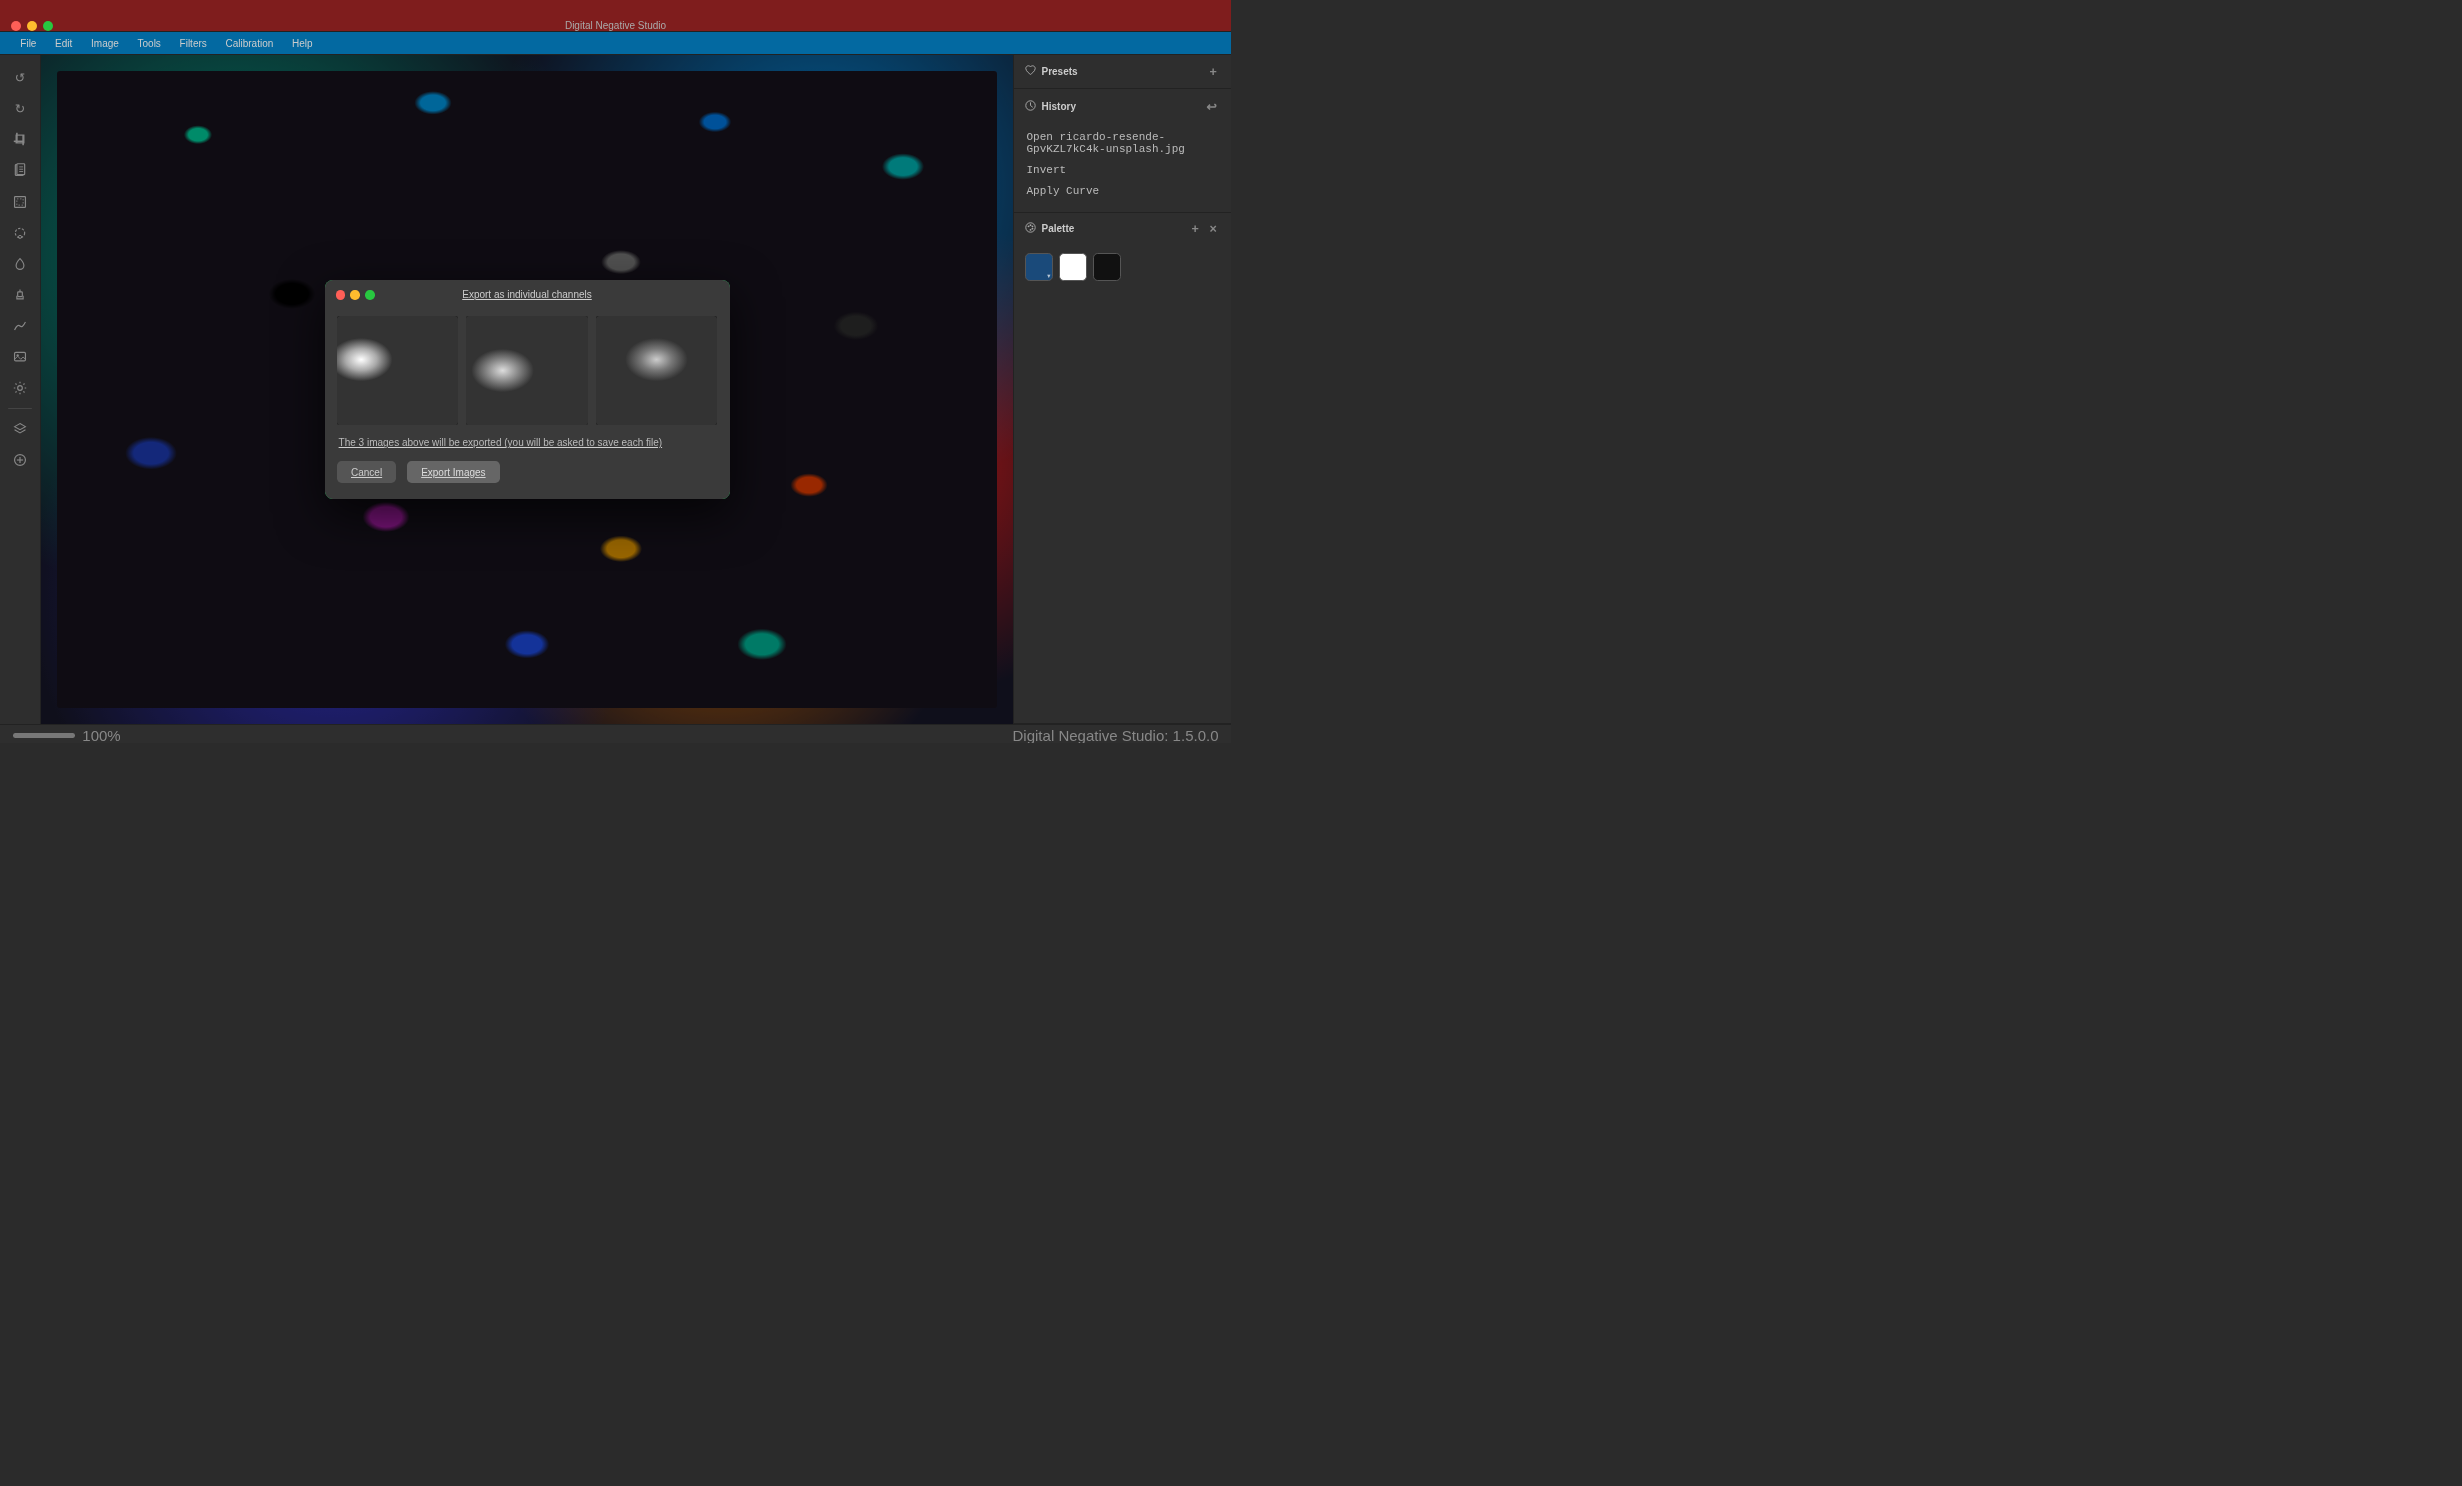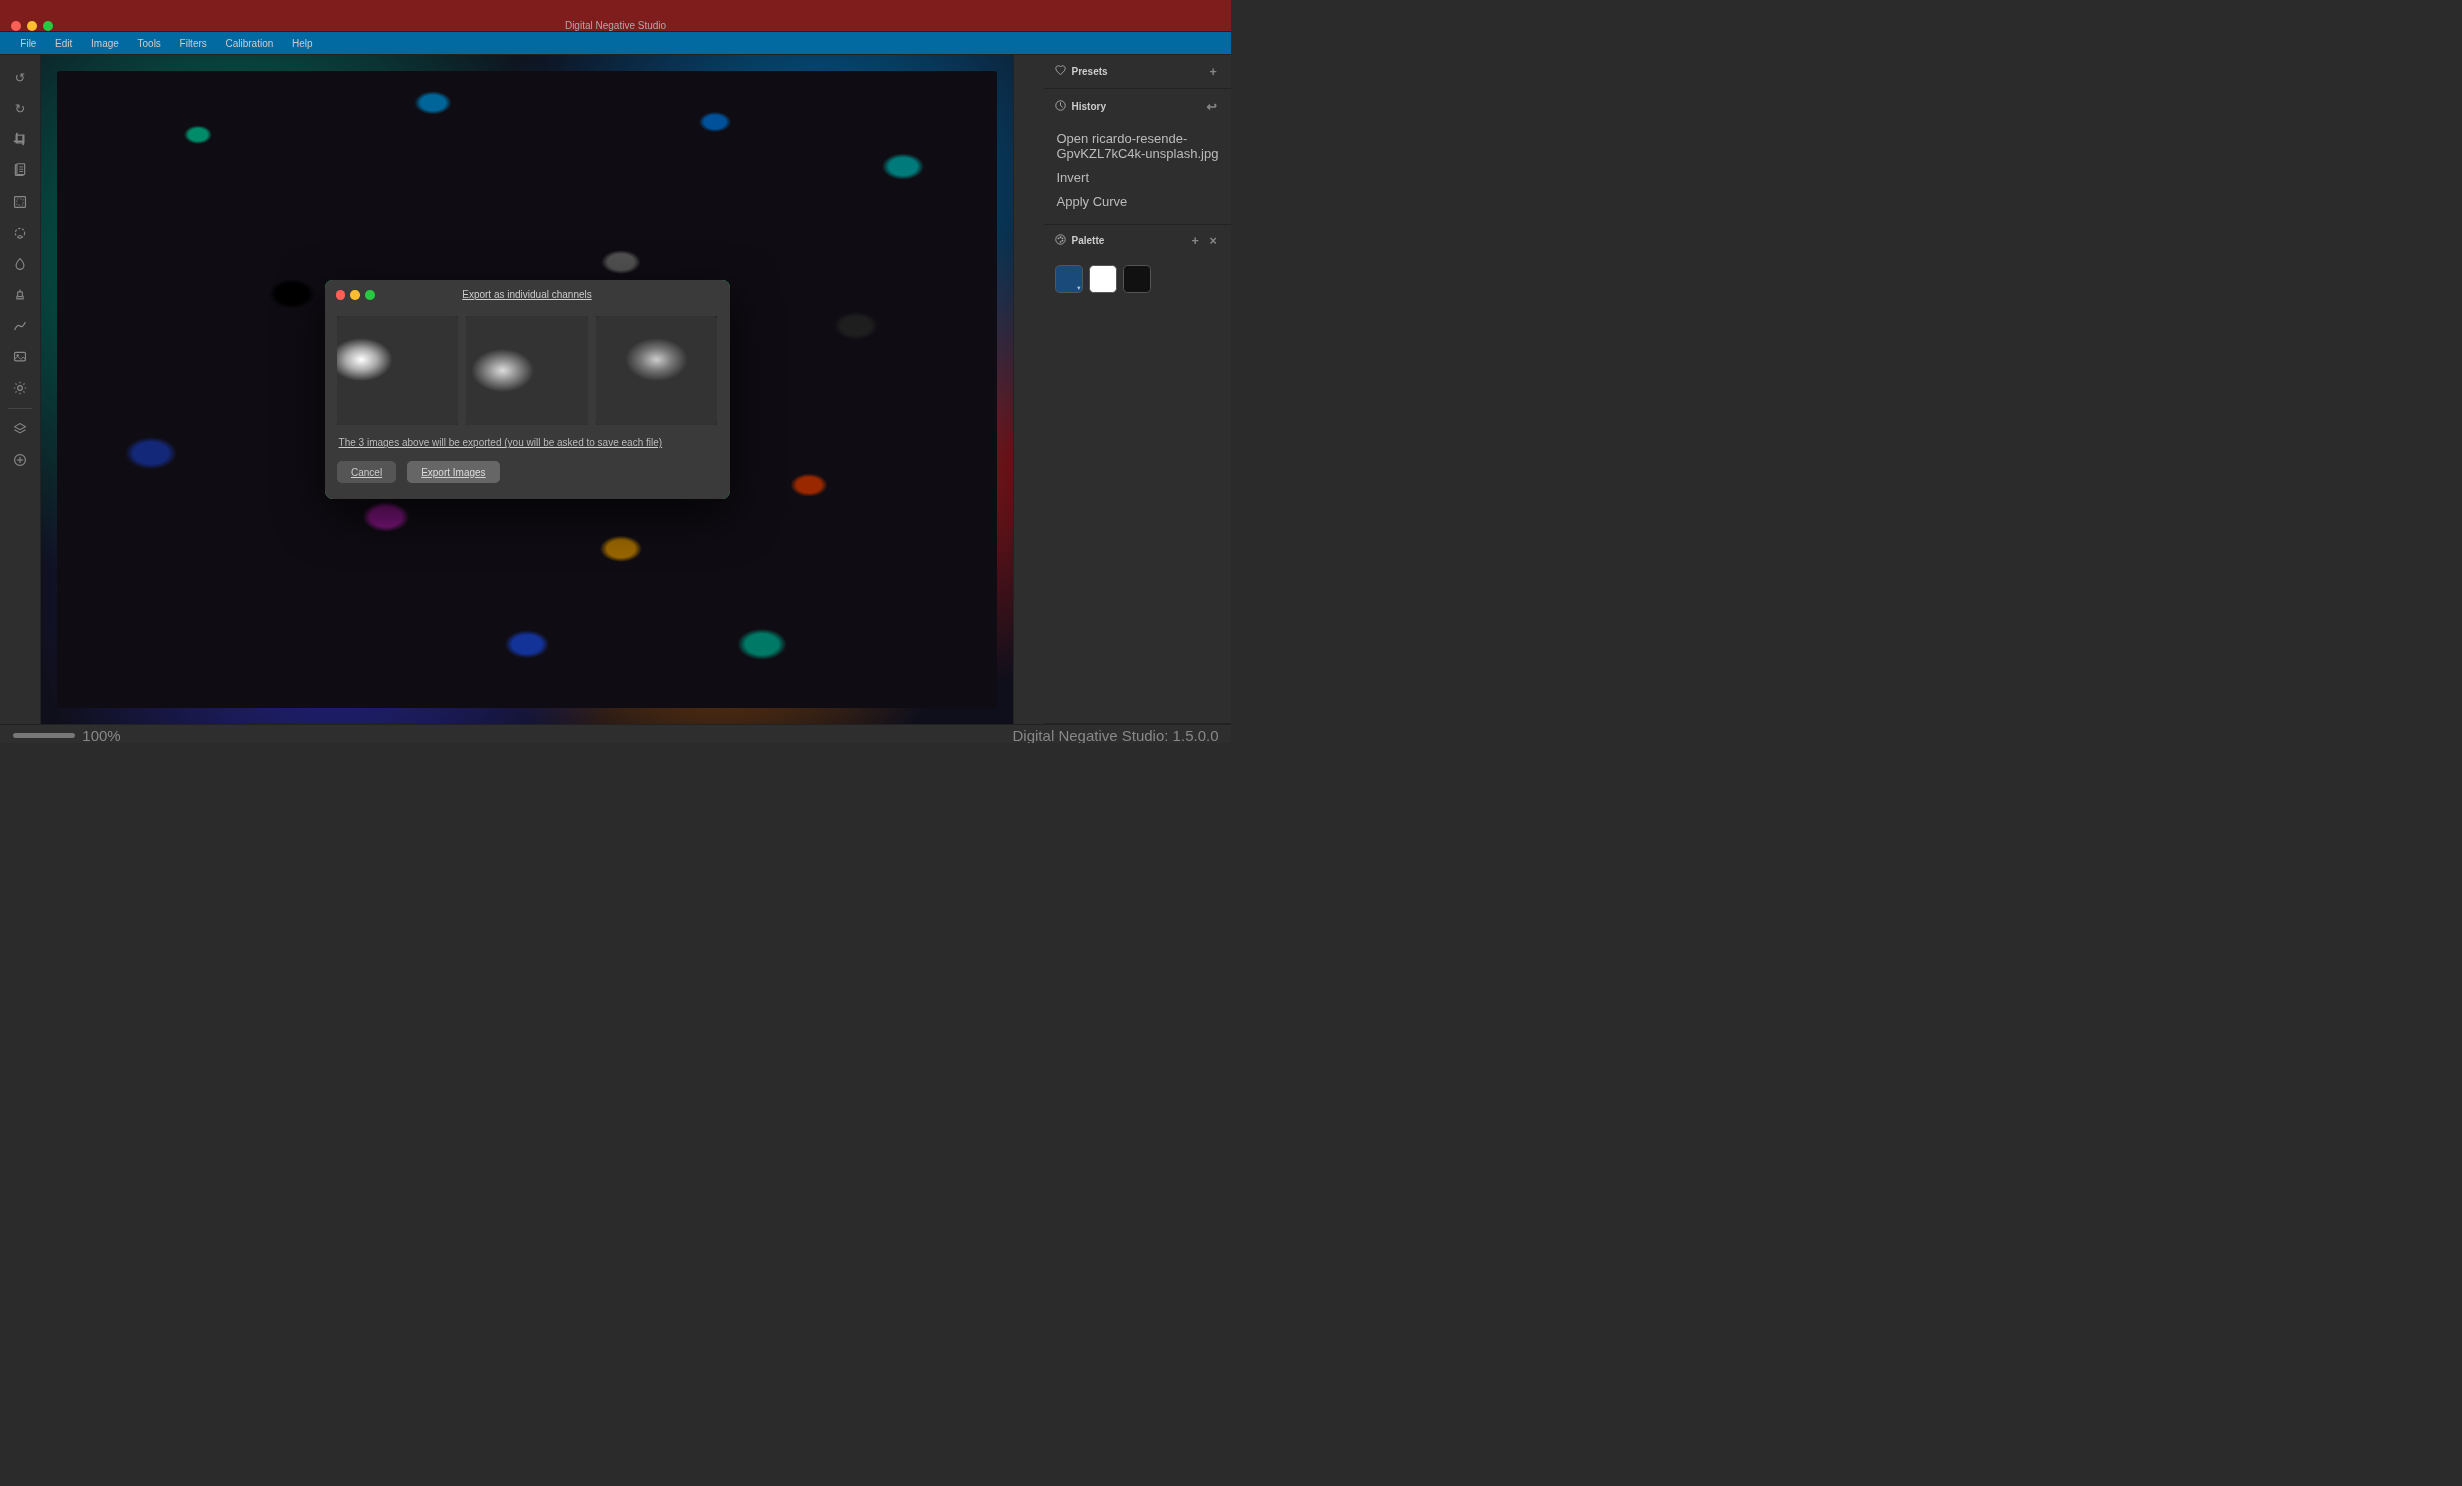--- a/index.html
+++ b/index.html
@@ -141,21 +141,20 @@
       width: 218px;
       background: #2e2e2e;
       border-left: 0.8px solid #222;
       display: flex;
       flex-direction: column;
       overflow: hidden;
     }
     .panel-section {
       border-bottom: 0.8px solid #222;
       flex-shrink: 0;
-      margin-left: 30px;
     }
     .panel-header {
       display: flex;
       align-items: center;
       justify-content: space-between;
       padding: 7.8px 11px;
       font-size: 10px;
       font-weight: 600;
       color: #ccc;
     }
@@ -186,23 +185,24 @@
     }
 
     .history-section {
       flex-shrink: 0;
     }
     .history-list {
       padding: 3.1px 0 9.4px;
     }
     .history-item {
       padding: 4.7px 12.5px;
-      font-size: 13px;
+      font-size: 11px;
       color: #bbb;
       cursor: pointer;
+      font-family: Liberation Mono, monospace;
     }
 
     .palette-section {
       flex: 1;
     }
     .palette-content {
       padding: 7.8px 11px;
       display: flex;
       align-items: center;
       gap: 6.2px;

